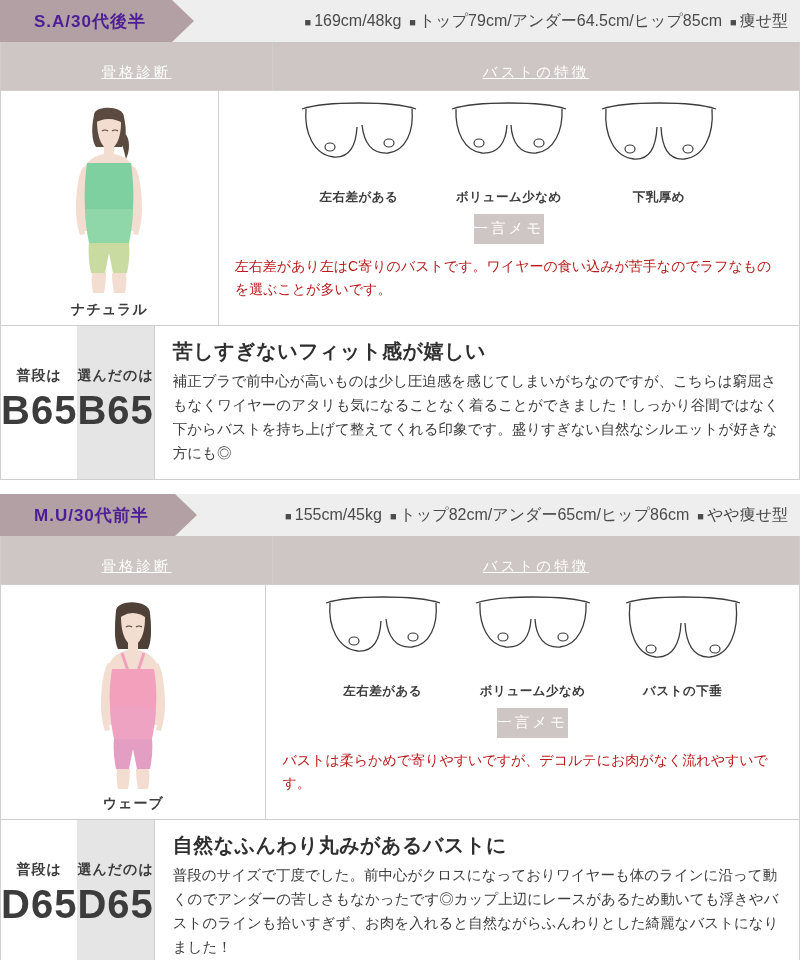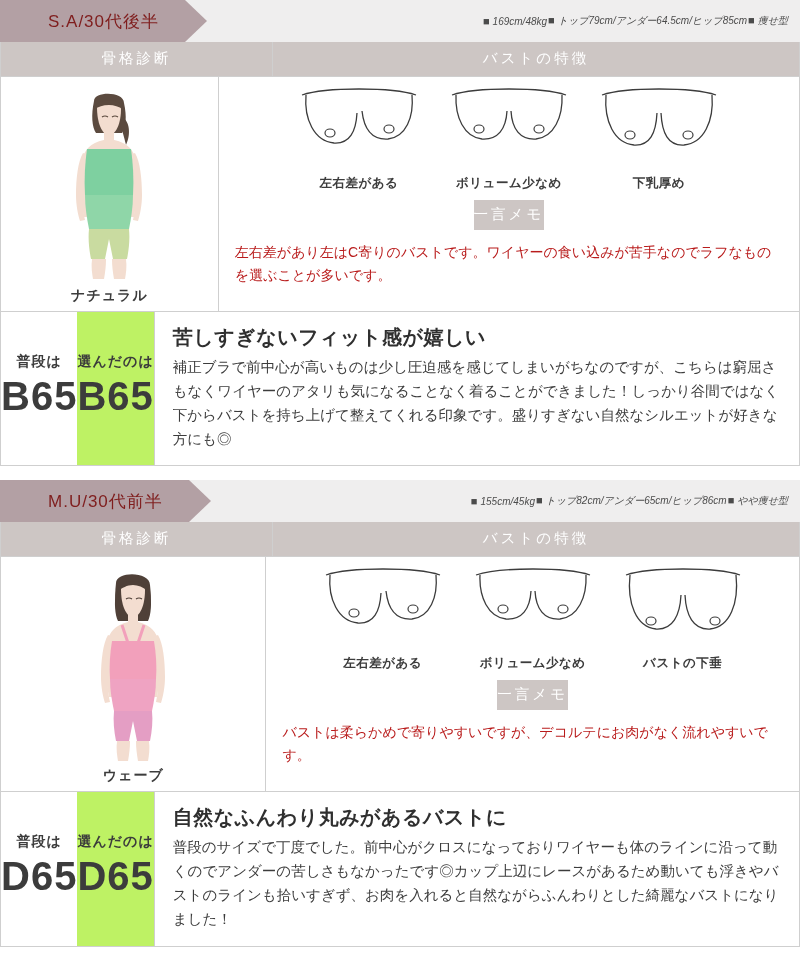--- a/index.html
+++ b/index.html
@@ -23,53 +23,52 @@
   
   .hdr {
     display: flex;
     align-items: stretch;
     height: 42px;
     background: #efeeee;
   }
   .hdr-name {
     position: relative;
     background: #b3a0a4;
-    color: #7f1d1d;
+    color: #4c1d95;
     font-size: 17px;
-    font-weight: normal;
+    font-weight: bold;
     letter-spacing: 1px;
     display: flex;
     align-items: center;
-    padding-left: 48px;
+    padding-left: 34px;
     padding-right: 26px;
     flex: 0 0 auto;
   }
   .hdr-name::after {
     content: "";
     position: absolute;
     right: -22px;
     top: 0;
     width: 0;
     height: 0;
     border-left: 22px solid #b3a0a4;
     border-top: 21px solid transparent;
     border-bottom: 21px solid transparent;
   }
   .hdr-specs {
     flex: 1 1 auto;
     display: flex;
     align-items: center;
     justify-content: flex-end;
-    gap: 1px;
+    gap: 8px;
     padding-left: 36px;
     padding-right: 12px;
-    font-size: 10px;
+    font-size: 16px;
     color: #4b4b4b;
     white-space: nowrap;
-    font-style: italic;
   }
   .spec::before {
     content: "■";
     font-size: 11px;
     margin-right: 3px;
     color: #4b4b4b;
   }
 
   
   .tbl {
@@ -79,21 +78,22 @@
     flex-direction: column;
   }
   .row { display: flex; }
 
   .col-head {
     background: #cdc6c4;
     color: #ffffff;
     font-size: 14.5px;
     letter-spacing: 3px;
     text-align: center;
-    padding: 7px 0 8px;
+    padding: 21px 0 8px;
+    text-decoration: underline;
   }
   .col-left { width: 272px; border-right: 1px solid #cfcfcf; }
   .col-right { flex: 1 1 auto; }
 
   .head-row .col-left,
   .head-row .col-right { border-bottom: 1px solid #cfcfcf; }
 
   
   .body-row { display: flex; }
   .fig-cell {
@@ -162,21 +162,21 @@
   }
   .size-box {
     flex: 1 1 0;
     display: flex;
     flex-direction: column;
     align-items: center;
     justify-content: center;
     padding: 10px 0 16px;
   }
   .size-usual { background: #ffffff; }
-  .size-chosen { background: #bef264; }
+  .size-chosen { background: #e5e5e5; }
   .size-label {
     font-size: 14px;
     font-weight: bold;
     letter-spacing: 1px;
     margin-bottom: 2px;
   }
   .size-value {
     font-size: 40px;
     font-weight: bold;
     letter-spacing: 1px;

